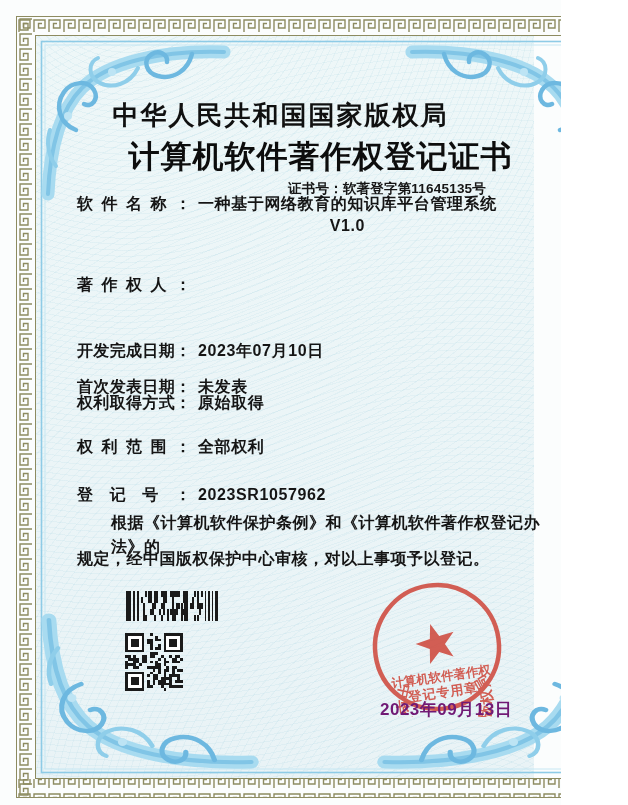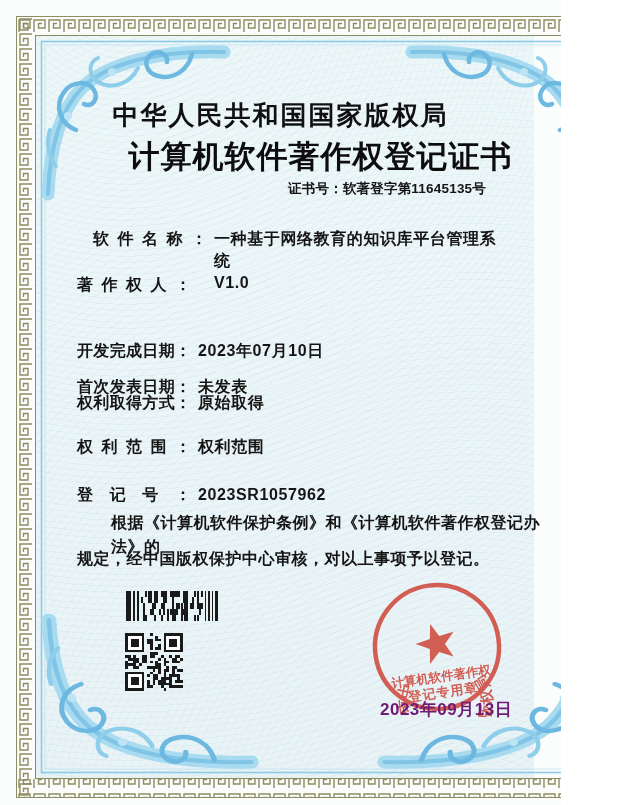--- a/index.html
+++ b/index.html
@@ -32,23 +32,23 @@
     position:absolute; top:180px; right:75px;
     font-size:13.5px; font-weight:bold; letter-spacing:0.2px;
   }
   .field-row{position:absolute; left:77px; right:55px; display:flex; align-items:flex-start;}
   .field-label{
     flex:0 0 114px; width:114px; font-size:16px; font-weight:bold;
     text-align:justify; text-align-last:justify; text-justify:inter-character;
     letter-spacing:0; line-height:22px; white-space:nowrap;
   }
   .field-value{
-    margin-left:7px; font-size:16px; font-weight:bold; letter-spacing:0.6px; line-height:22px;
-  }
-  .row-1{top:228px;margin-left:16px;} .row-2{top:274px;} .row-3{top:340px;} .row-4{top:376px;}
+    margin-left:7px; font-size:16px; font-weight:bold; letter-spacing:0.6px; line-height:22px;text-align:center;
+  }
+  .row-1{top:193px;} .row-2{top:274px;} .row-3{top:340px;} .row-4{top:376px;}
   .row-5{top:392px;} .row-6{top:436px;} .row-7{top:484px;}
   .decl-line{
     position:absolute; left:77px; font-size:16px; font-weight:bold;
     letter-spacing:0.5px; line-height:24px;
   }
   .decl-1{top:511px; padding-left:34px;}
   .decl-2{top:547px;}
   .barcode-box{position:absolute; left:126px; top:591px; width:92px; height:30px;}
   .qr-box{position:absolute; left:125px; top:633px; width:58px; height:58px;}
   .seal-box{position:absolute; left:367px; top:577px; width:140px; height:140px;}
@@ -121,21 +121,21 @@
   <div class="field-row row-4">
     <div class="field-label">首次发表日期：</div>
     <div class="field-value">未发表</div>
   </div>
   <div class="field-row row-5">
     <div class="field-label">权利取得方式：</div>
     <div class="field-value">原始取得</div>
   </div>
   <div class="field-row row-6">
     <div class="field-label">权利范围：</div>
-    <div class="field-value">权利范围</div>
+    <div class="field-value">全部权利</div>
   </div>
   <div class="field-row row-7">
     <div class="field-label">登记号：</div>
     <div class="field-value">2023SR1057962</div>
   </div>
 
   <div class="decl-line decl-1">根据《计算机软件保护条例》和《计算机软件著作权登记办法》的</div>
   <div class="decl-line decl-2">规定，经中国版权保护中心审核，对以上事项予以登记。</div>
 
   <div class="barcode-box">

